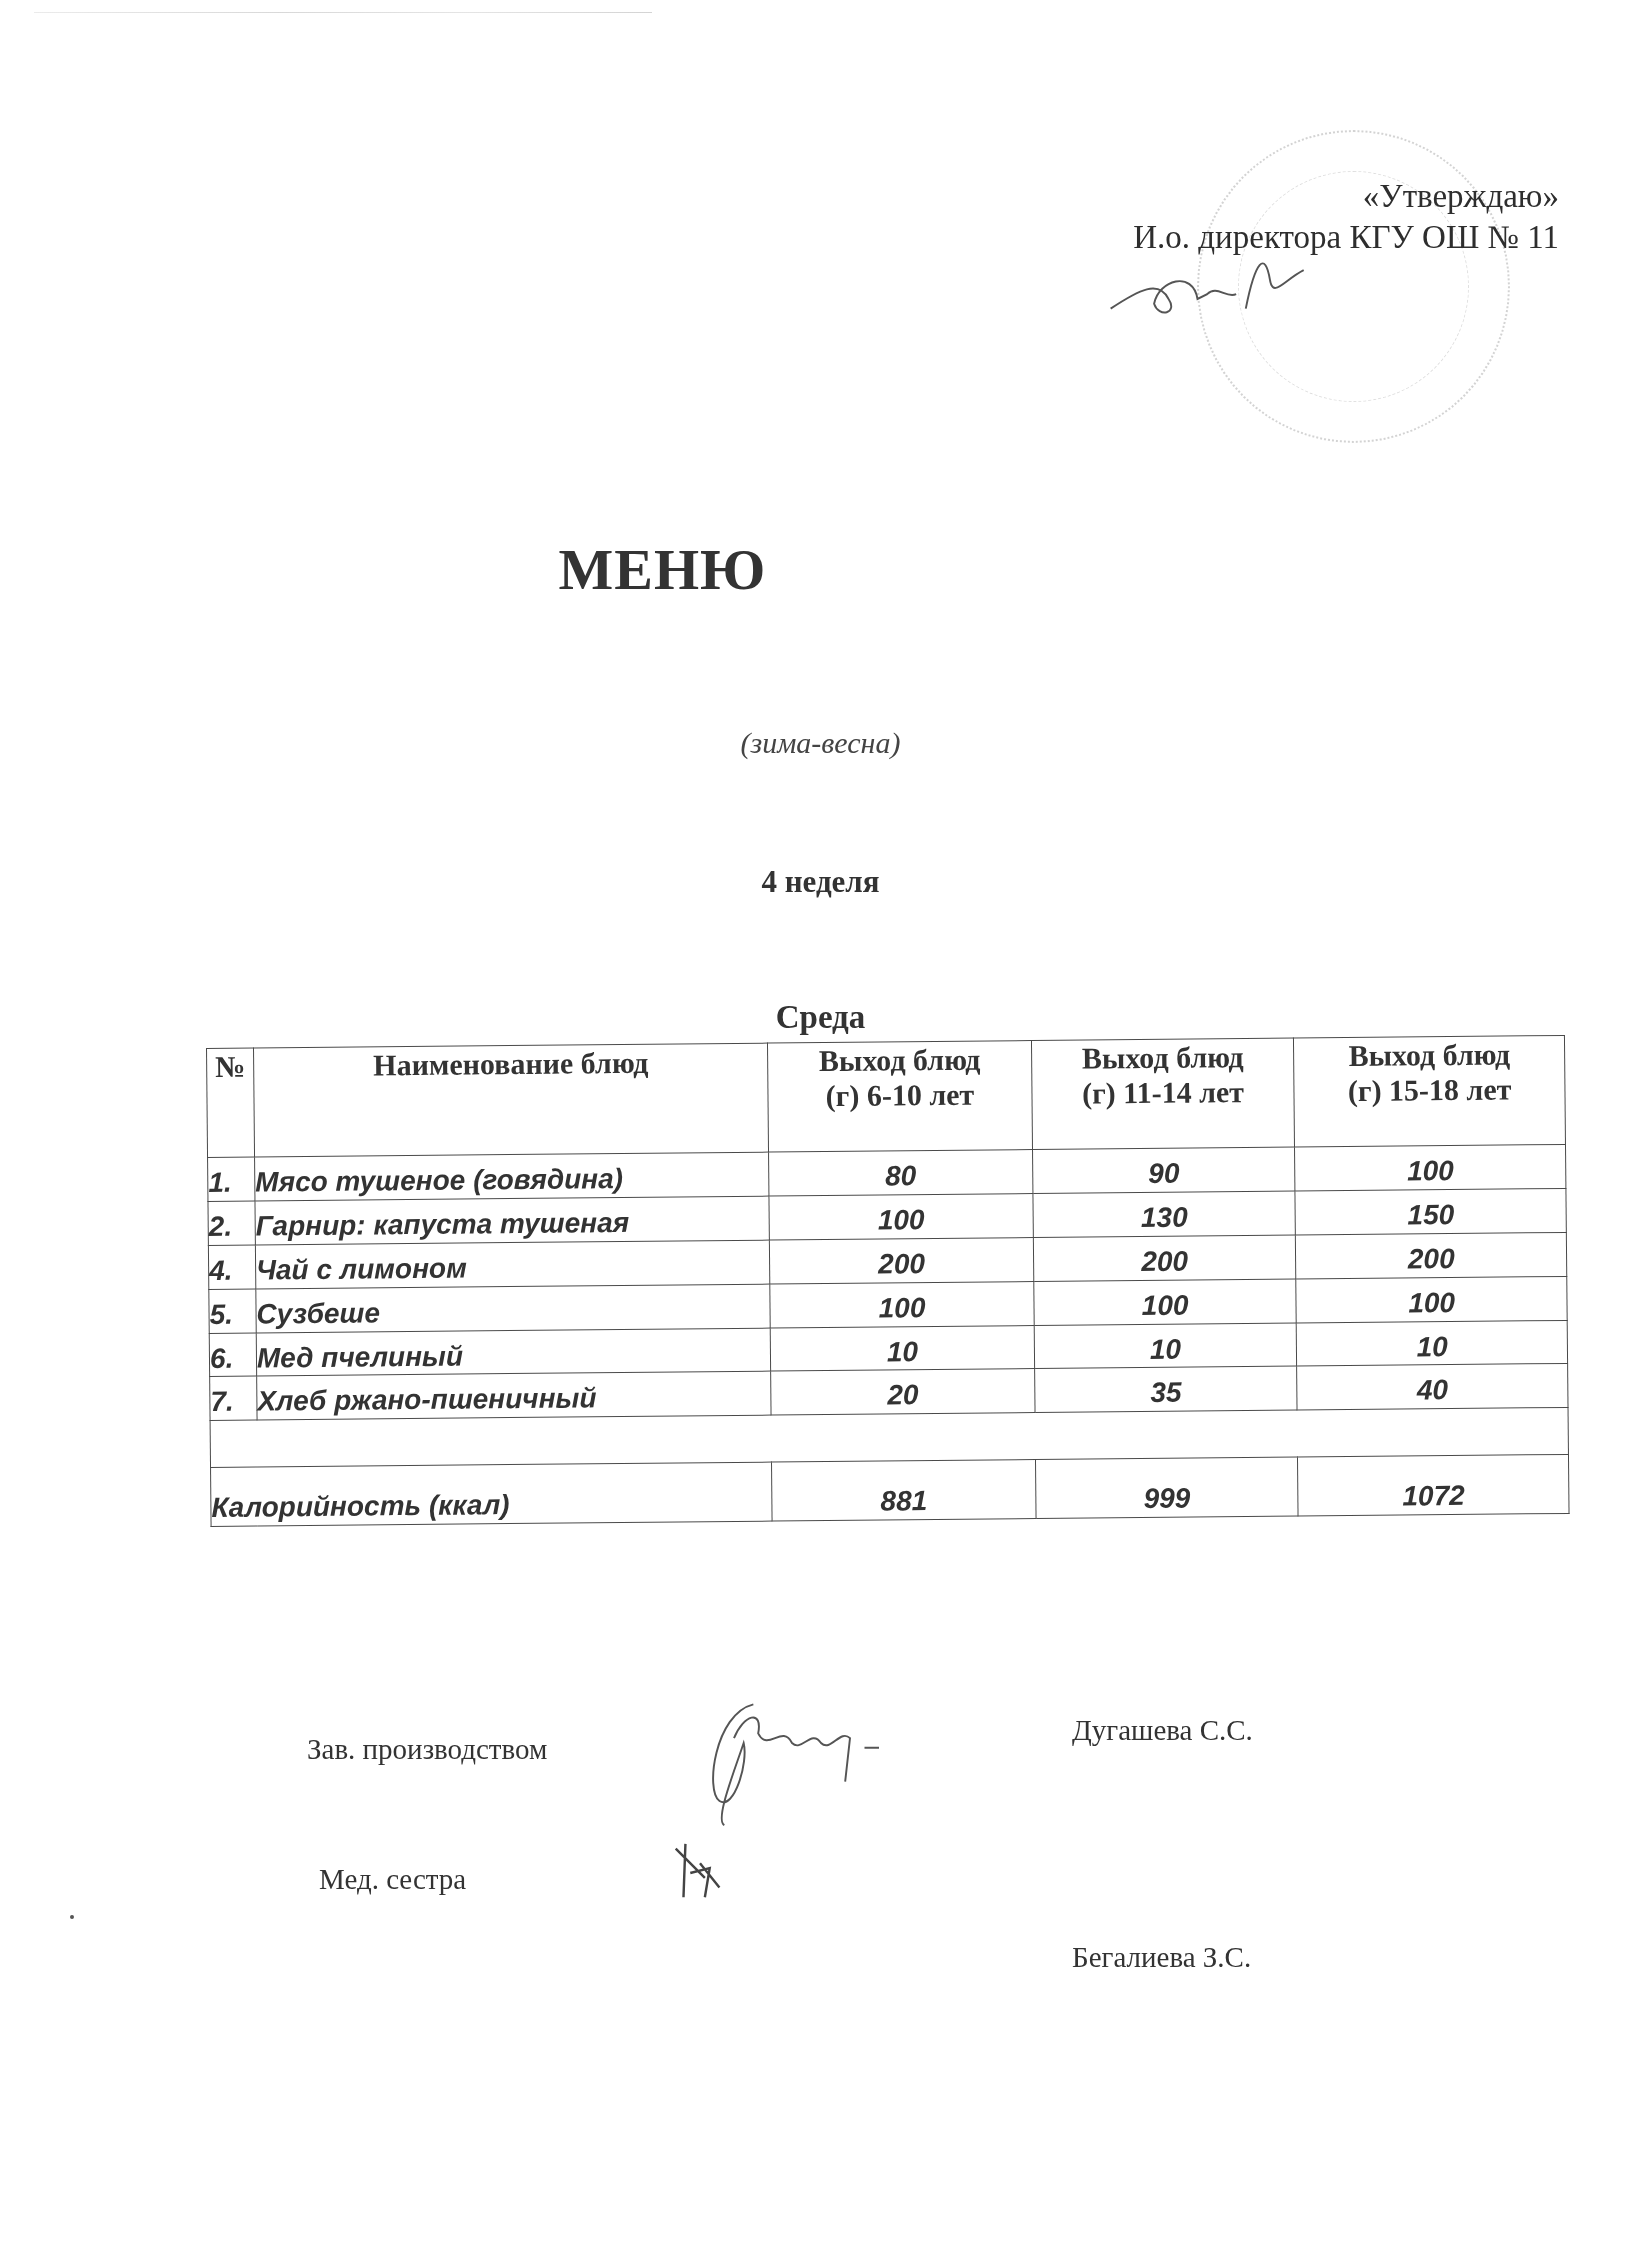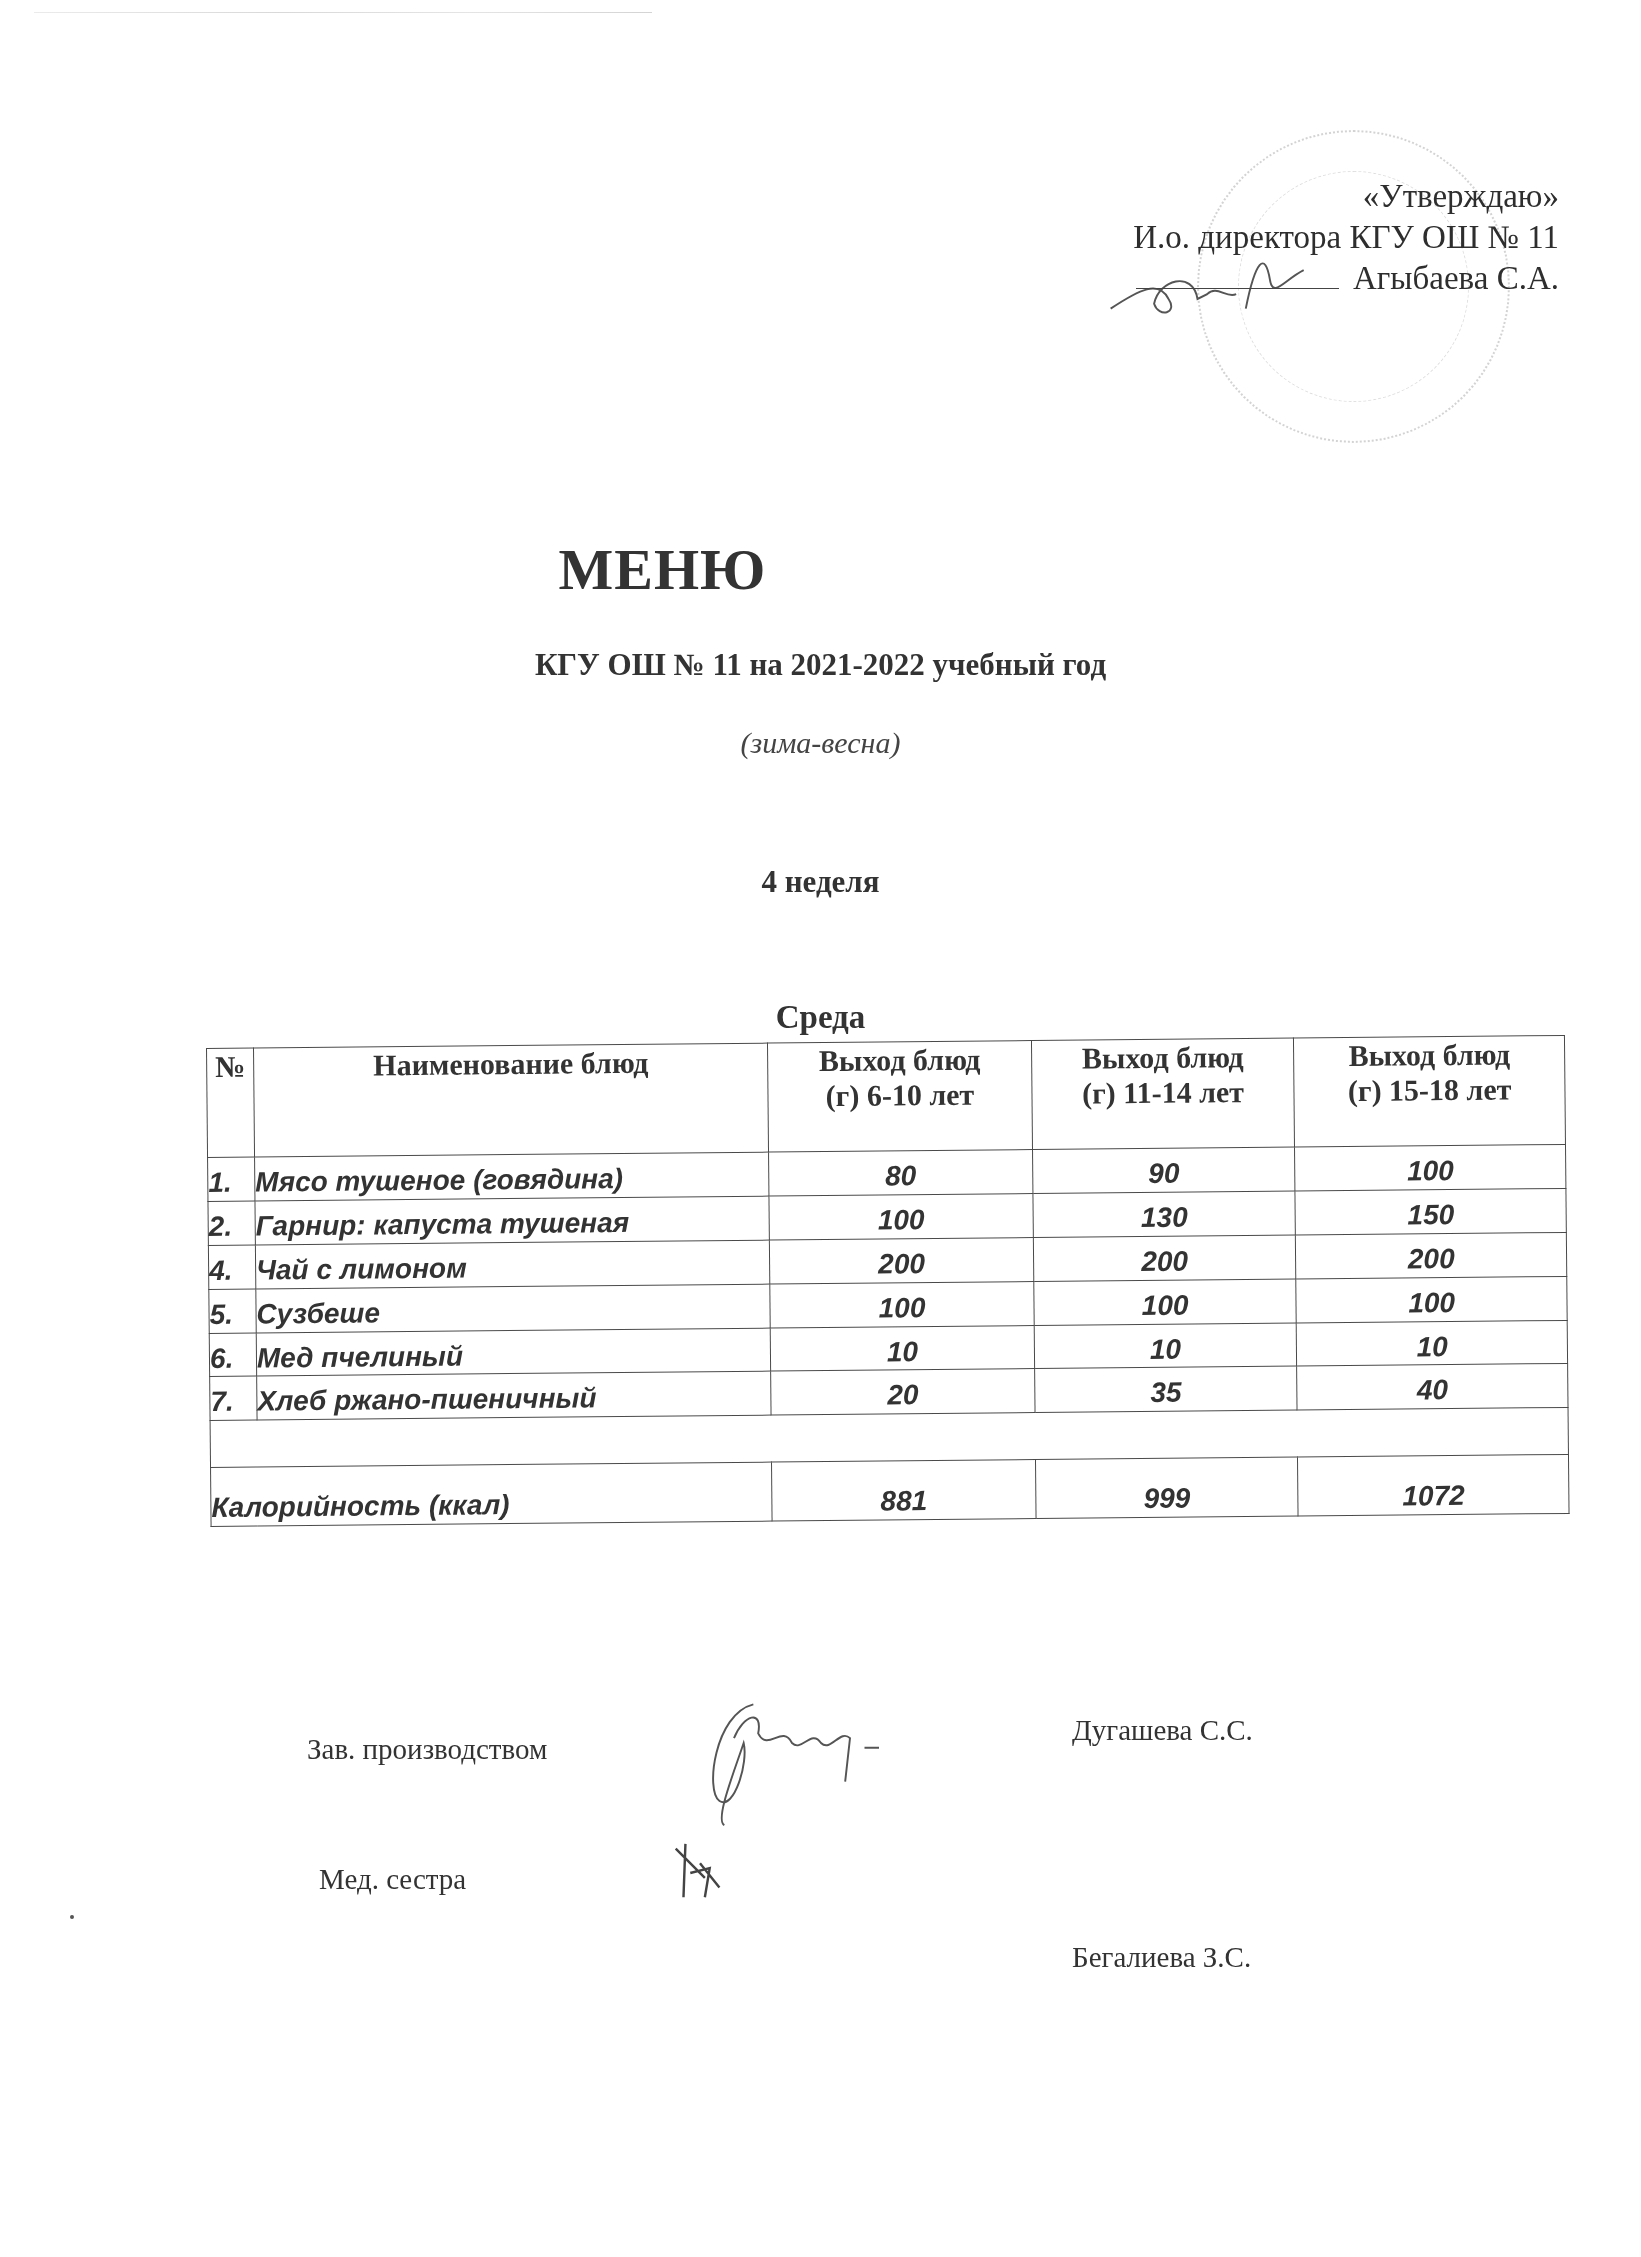--- a/index.html
+++ b/index.html
@@ -58,26 +58,24 @@
 
 <div class="scan-edge"></div>
 
 <div class="stamp"></div>
 <svg class="sig-svg" style="left:1101px;top:241px;" width="222" height="87" viewBox="0 0 230 90">
   <path d="M10 70 C40 50, 60 40, 70 60 C80 75, 60 80, 55 65 C60 40, 95 30, 100 60 L110 55 C120 45, 130 60, 140 55 M150 70 C160 20, 170 10, 175 40 C178 60, 190 40, 210 30" stroke="#555" stroke-width="2" fill="none"></path>
 </svg>
 <div class="approve serif">
   <div>«Утверждаю»</div>
   <div>И.о. директора КГУ ОШ № 11</div>
-  <div><span class="sig-line"></span><span>Агыбаева С.А.</span></div>
 </div>
 
 <div class="title serif">МЕНЮ</div>
 <div class="subtitle serif">
-  <div>КГУ ОШ № 11 на 2021-2022 учебный год</div>
 </div>
 <div class="season serif">(зима-весна)</div>
 <div class="week serif">4  неделя</div>
 <div class="day serif">Среда</div>
 
 <table class="menu">
   <colgroup>
     <col style="width:47px">
       <col style="width:515px">
       <col style="width:264px">

